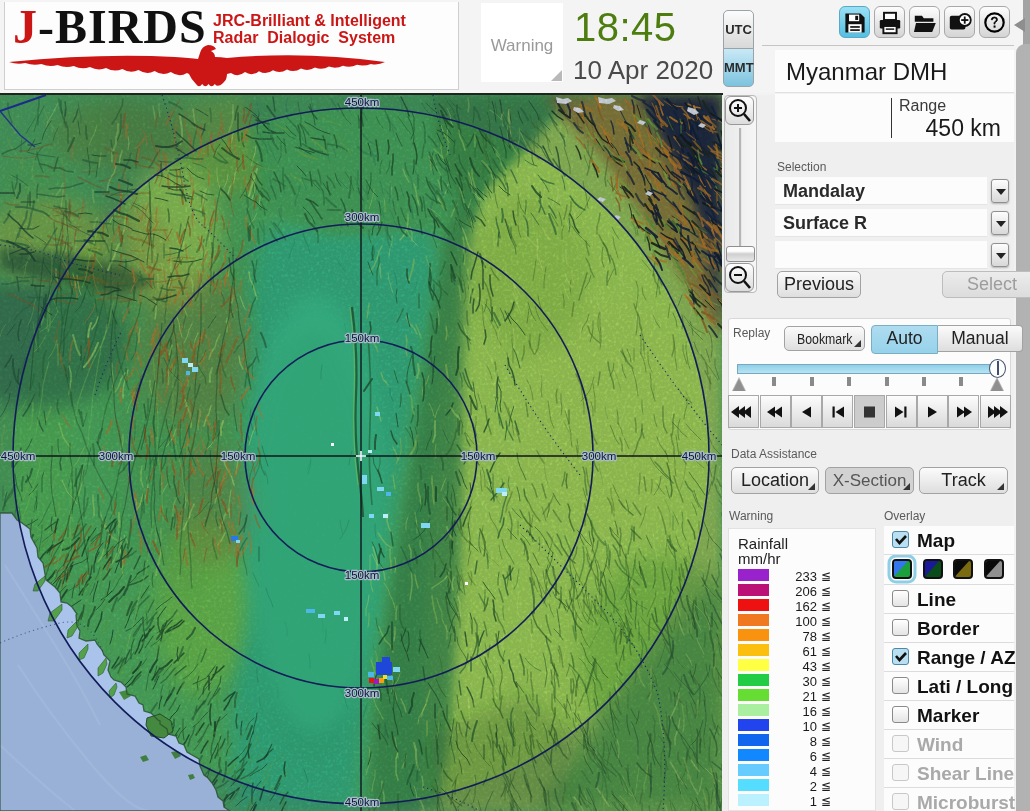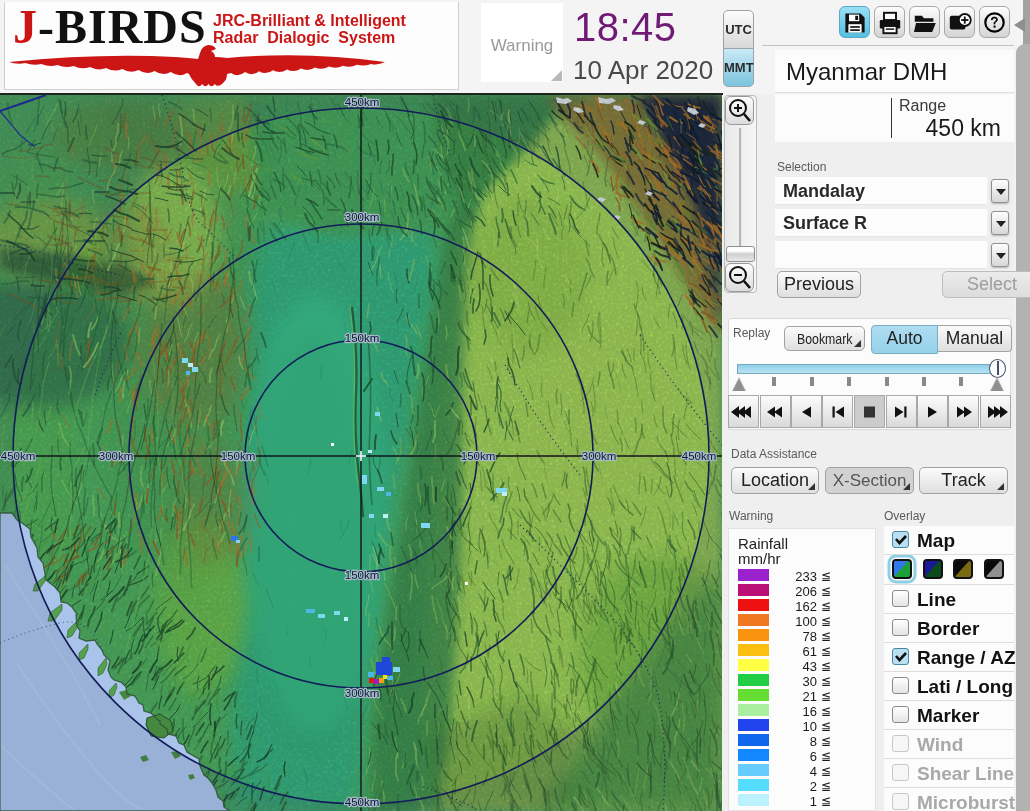--- a/index.html
+++ b/index.html
@@ -1,20 +1,20 @@
 <!DOCTYPE html>
 <html><head><meta charset="utf-8"><title>J-BIRDS</title>
 <style>
 *{margin:0;padding:0;box-sizing:border-box}
 html,body{width:1030px;height:811px;overflow:hidden;background:#f2f2f2;font-family:"Liberation Sans",sans-serif}
 #header{position:absolute;left:0;top:0;width:1030px;height:93px;background:#f4f4f4}
 #logo{position:absolute;left:4px;top:2px;width:455px;height:88px;background:#fdfdfd;border:1px solid #cfcfcf;border-top:none}
 #warnbox{position:absolute;left:481px;top:3px;width:82px;height:79px;background:#fff;}
 #warnbox span{position:absolute;left:0;right:0;top:33px;text-align:center;color:#9a9a9a;font-size:17px}
-#clock{position:absolute;left:574px;top:5px;color:#701a75;font-size:40px;letter-spacing:0.5px}
+#clock{position:absolute;left:574px;top:5px;color:#4d7c0f;font-size:40px;letter-spacing:0.5px}
 #date{position:absolute;left:573px;top:55px;color:#4a4a4a;font-size:26px}
 .tzbtn{position:absolute;left:723px;width:31px;height:39px;border:1px solid #9aa4a8;text-align:center;font-size:13px;font-weight:bold;color:#2a2a2a;line-height:38px}
 #utc{top:10px;border-radius:5px 5px 0 0;background:linear-gradient(#fcfcfc,#d8d8d8)}
 #mmt{top:48px;border-radius:0 0 5px 5px;background:linear-gradient(#c9e9f6,#7cc3de)}
 .tool{position:absolute;top:6px;width:31px;height:32px;border:1px solid #a8a8a8;border-radius:6px;background:linear-gradient(#fdfdfd,#d4d4d4)}
 .tool svg{position:absolute;left:3px;top:4px}
 #tsave{left:839px;background:linear-gradient(#9ae0f4,#55bfe2);border-color:#58a8c8}
 #tprint{left:874px}#tfold{left:909px}#timg{left:944px}#thelp{left:979px}
 #hdrline{position:absolute;left:762px;top:45px;width:252px;height:1px;background:#c4c4c4}
 #collarrow{position:absolute;left:1014px;top:18px;width:0;height:0;border-top:7px solid transparent;border-bottom:7px solid transparent;border-right:11px solid #8e8e8e}
@@ -551,21 +551,21 @@
 <div class="selrow" style="top:209px">Surface R</div>
 <div class="dropbtn" style="top:211px"></div>
 <div class="selrow" style="top:241px"></div>
 <div class="dropbtn" style="top:243px"></div>
 <div class="pbtn" style="left:777px;top:271px;width:84px;line-height:25px">Previous</div>
 <div class="pbtn dis" style="left:942px;top:271px;width:100px;line-height:25px">Select</div>
 <div id="replaybox"></div>
 <div class="paneltxt" style="left:733px;top:326px">Replay</div>
 <div class="pbtn cornertri" style="left:784px;top:326px;width:81px;height:25px;font-size:15px;line-height:23px"><span style="display:inline-block;transform:scaleX(0.82)">Bookmark</span></div>
 <div class="pbtn" style="left:871px;top:325px;width:67px;height:29px;line-height:25px;font-size:17.5px;background:linear-gradient(#aedcf0,#96d2ea);border-color:#79aec4;border-radius:4px 0 0 4px">Auto</div>
-<div class="pbtn" style="left:938px;top:325px;width:74px;height:27px;line-height:25px;font-size:17.5px;border-radius:0 4px 4px 0;border-left:none">Manual</div>
+<div class="pbtn" style="left:938px;top:325px;width:85px;height:27px;line-height:25px;font-size:17.5px;border-radius:0 4px 4px 0;border-left:none">Manual</div>
 <div id="sliderbar"></div>
 <div id="sliderknob"></div>
 <div class="tick" style="left:772px"></div>
 <div class="tick" style="left:810px"></div>
 <div class="tick" style="left:847px"></div>
 <div class="tick" style="left:885px"></div>
 <div class="tick" style="left:922px"></div>
 <div class="tick" style="left:959px"></div>
 <div class="endtri" style="left:732px">
     <i></i>

